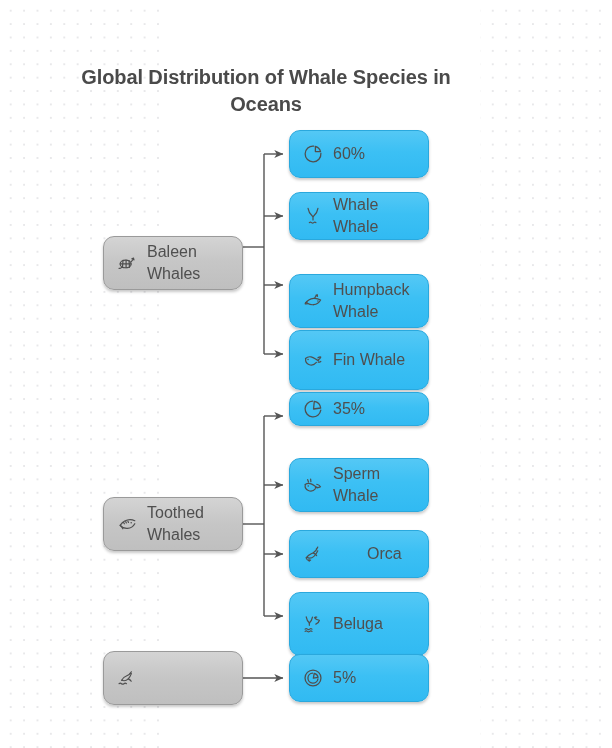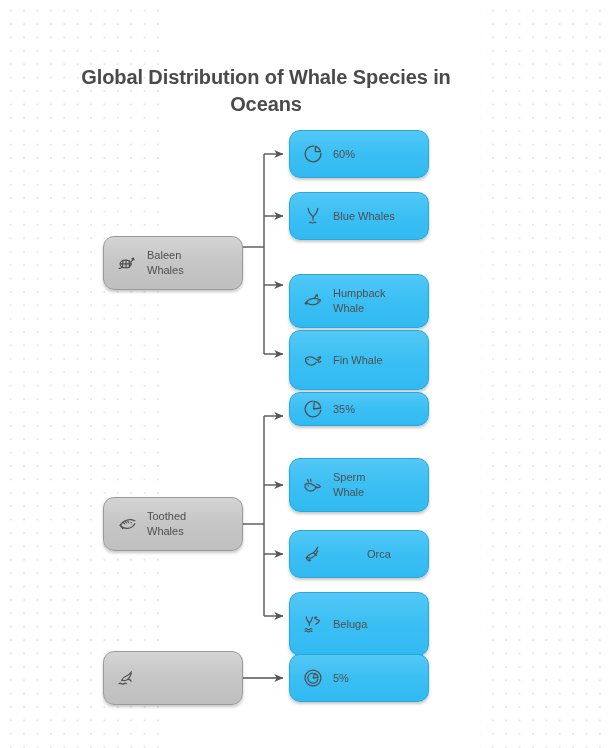--- a/index.html
+++ b/index.html
@@ -71,21 +71,21 @@
   }
 
   .node-child {
     background: linear-gradient(180deg, #54c8f5 0%, #3cc0f4 45%, #31baf2 100%);
     border: 1px solid #2aa8dd;
     box-shadow: 0 2px 3px rgba(0,0,0,0.22);
     color: #4a4a4a;
   }
 
   .node-label {
-    font-size: 11px;
+    font-size: 16px;
     line-height: 1.35;
     color: #4f4f4f;
     white-space: pre-line;
   }
 
   .node-icon {
     flex: 0 0 auto;
     width: 22px;
     height: 22px;
     display: block;
@@ -178,21 +178,21 @@
 </div>
 
 <div class="node node-child" style="left:289px; top:192px; width:140px; height:48px;">
   <span class="node-icon">
     <svg viewBox="0 0 24 24" fill="none" stroke="#4f4f4f" stroke-width="1.3" stroke-linecap="round" stroke-linejoin="round">
       <path d="M6.6 3.6c.5 3.3 2.1 6.2 4.6 8.4l.8.7.8-.7c2.5-2.2 4.1-5.1 4.6-8.4"></path>
       <path d="M12 12.7v3.6"></path>
       <path d="M8 19.2c.8-.7 1.6-.7 2.4 0 .8.7 1.6.7 2.4 0 .8-.7 1.6-.7 2.4 0"></path>
     </svg>
   </span>
-  <span class="node-label">Blue Whales</span>
+  <span class="node-label">Whale Whale</span>
 </div>
 
 <div class="node node-child" style="left:289px; top:274px; width:140px; height:54px;">
   <span class="node-icon">
     <svg viewBox="0 0 24 24" fill="none" stroke="#4f4f4f" stroke-width="1.3" stroke-linecap="round" stroke-linejoin="round">
       <path d="M3.4 15.1c2.1-3.4 5.5-5.6 9.4-5.9 2.6-.2 5.2.4 7.5 1.7-1.6 2.8-4.4 4.7-7.6 5.1"></path>
       <path d="M12.7 16c-2.2.3-4.4-.1-6.3-1.2"></path>
       <path d="M13.6 9.3c.5-1.6 1.6-3 3-3.9"></path>
       <path d="M16.6 5.4l-1.6.3M16.6 5.4l.3 1.6"></path>
       <path d="M5.8 13.2l-2 .6M6.4 14.8l-2.1.3"></path>

